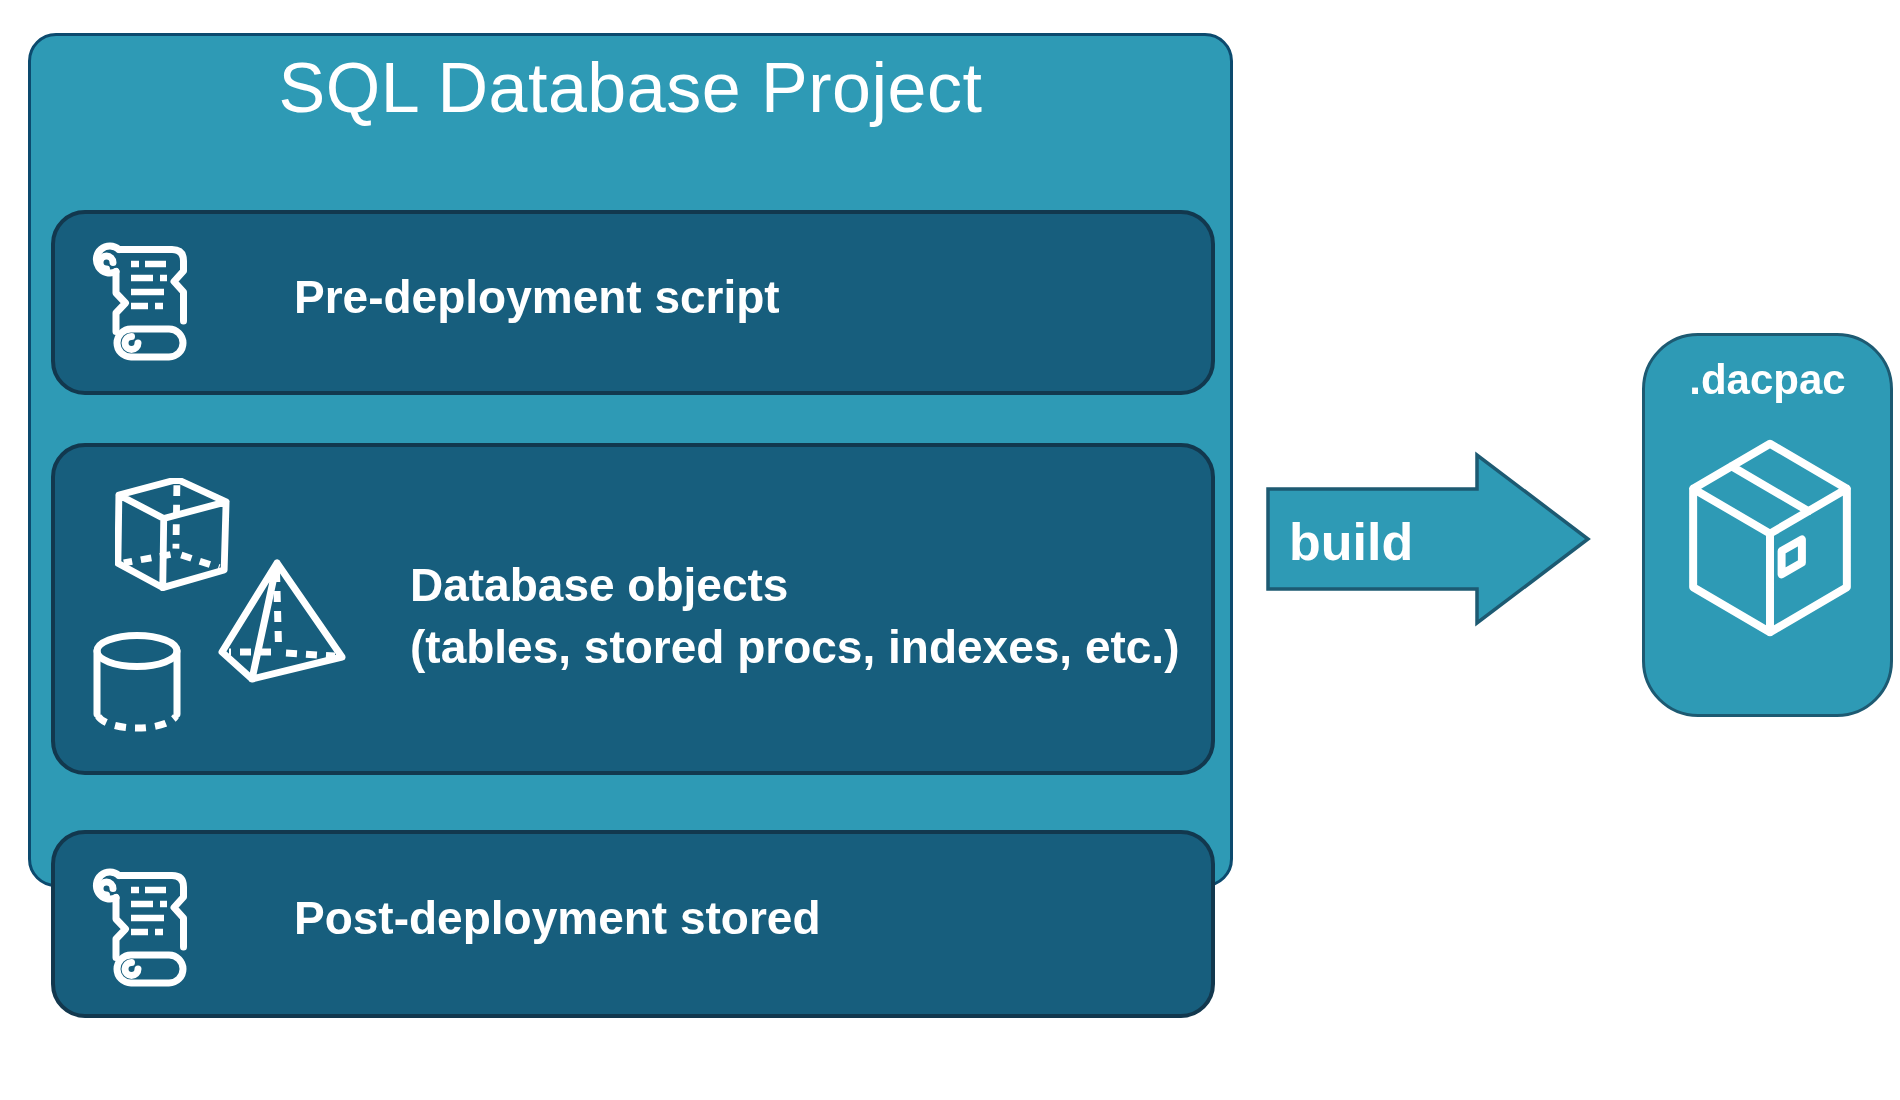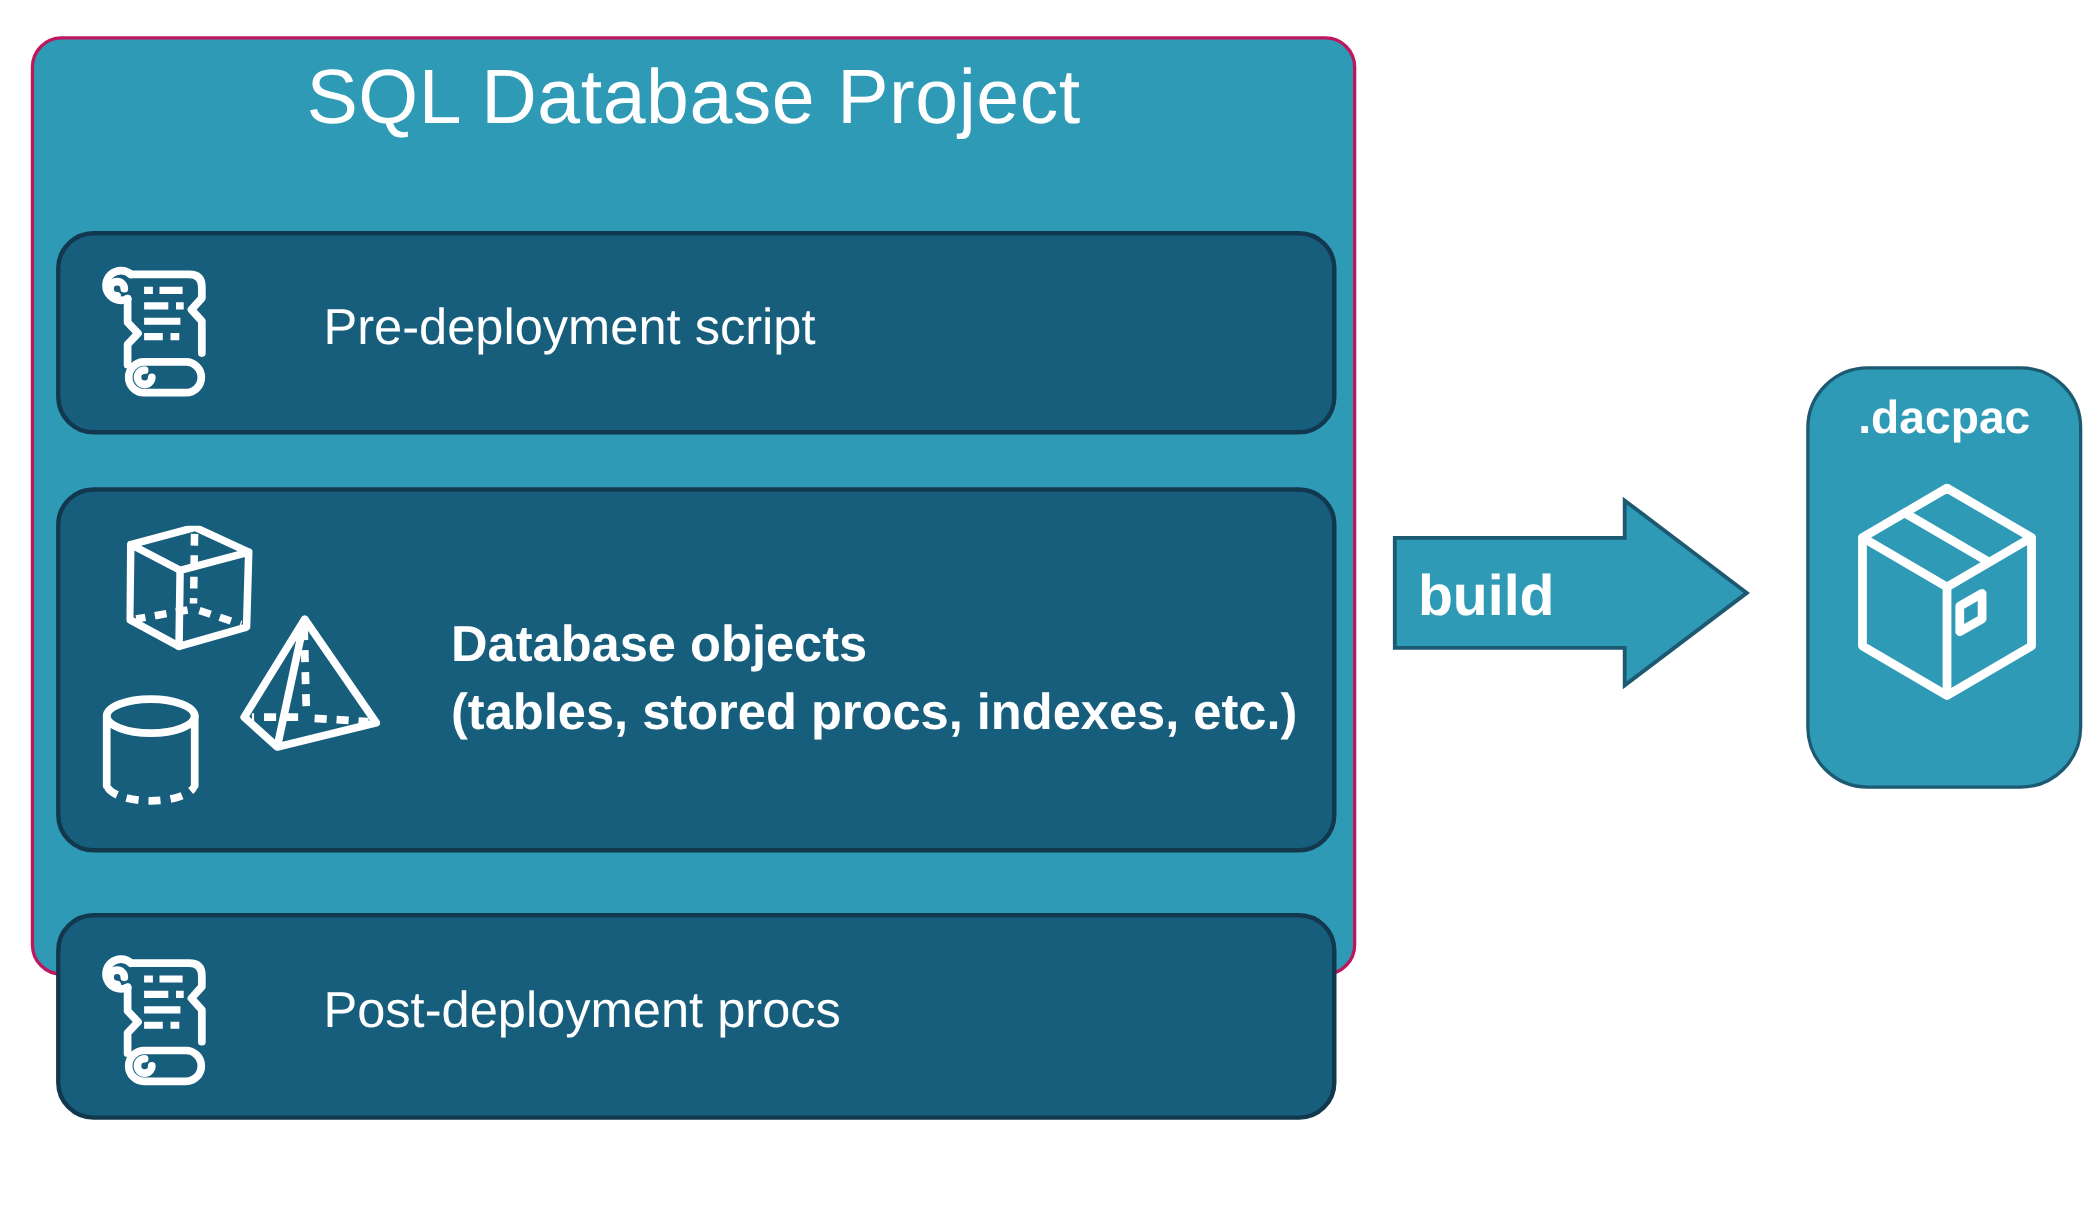--- a/index.html
+++ b/index.html
@@ -8,21 +8,21 @@
     background: #ffffff; overflow: hidden;
     font-family: "Liberation Sans", sans-serif;
     color: #ffffff;
   }
 
   
   .project-box {
     position: absolute; left: 28px; top: 33px;
     width: 1205px; height: 854px;
     background: #2E9AB5;
-    border: 3px solid #be185d;
+    border: 3px solid #0c4a6e;
     border-radius: 28px;
     box-sizing: border-box;
   }
   .project-title {
     position: absolute; left: 0; right: 0; top: 12px;
     height: 80px; line-height: 80px;
     font-size: 70px; font-weight: 400; letter-spacing: 0.5px;
     text-align: center; white-space: nowrap;
   }
 
@@ -34,21 +34,21 @@
     border-radius: 34px;
     box-sizing: border-box;
   }
   .panel-pre     { top: 174px; height: 185px; }
   .panel-objects { top: 407px; height: 332px; }
   .panel-post    { top: 794px; height: 188px; }
 
   .panel-label {
     position: absolute; left: 239px; top: 0; bottom: 12px;
     display: flex; align-items: center;
-    font-size: 46px; font-weight: 400; white-space: nowrap;
+    font-size: 46px; font-weight: 700; white-space: nowrap;
   }
   .objects-label {
     position: absolute; left: 355px; top: 107px;
     font-size: 46px; line-height: 62px; font-weight: 700; white-space: nowrap;
   }
 
   .icon-svg { position: absolute; }
   .scroll-pre      { left: 30px;  top: 26px;  width: 105px; height: 122px; }
   .scroll-post     { left: 30px;  top: 32px;  width: 105px; height: 122px; }
   .cube-icon       { left: 60px;  top: 31px;  width: 115px; height: 114px; }
@@ -129,21 +129,21 @@
     <div class="panel panel-post">
       <svg class="icon-svg scroll-post" viewBox="0 0 105 120">
         <path class="stroke" d="M34 8.5 A13.5 13.5 0 1 0 31 30.5"></path>
         <path class="stroke" d="M21.5 28 A6.5 6.5 0 1 1 28 21.5" stroke-width="6"></path>
         <path class="stroke" d="M34 8.5 H87 Q98.5 8.5 98.5 20 V30 L89 40.5 L98.5 51 V80"></path>
         <path class="stroke" d="M31 30.5 V52 L40.5 62 L31 72 V90.5"></path>
         <path class="stroke" d="M46 88 H84 A14 14 0 0 1 84 116 H46 A14 14 0 0 1 46 88 Z"></path>
         <path class="stroke" d="M46.5 95.5 A6.5 6.5 0 1 0 53 102" stroke-width="6"></path>
         <path class="stroke-thin" d="M46 23 h8 M60 23 h21 M46 37 h22 M75 37 h7 M46 51 h33 M46 65 h17 M70 65 h8"></path>
       </svg>
-      <div class="panel-label">Post-deployment procs</div>
+      <div class="panel-label">Post-deployment stored</div>
     </div>
   </div>
 
   <svg class="arrow-svg" viewBox="0 0 330 180">
     <path d="M3 39 H212 V5 L323 89 L212 173 V139 H3 Z" fill="#2E9AB5" stroke="#1D5A72" stroke-width="3.5"></path>
   </svg>
   <div class="arrow-label">build</div>
 
   <div class="dacpac-box">
     <div class="dacpac-label">.dacpac</div>

